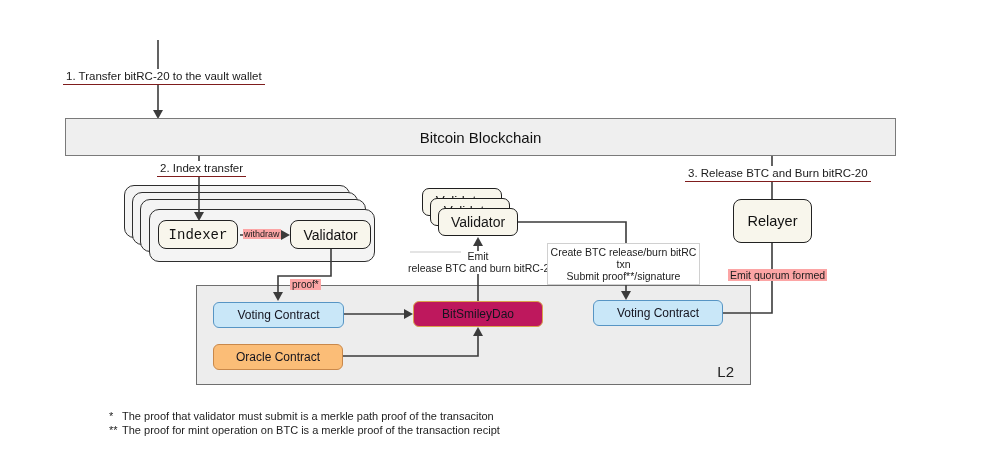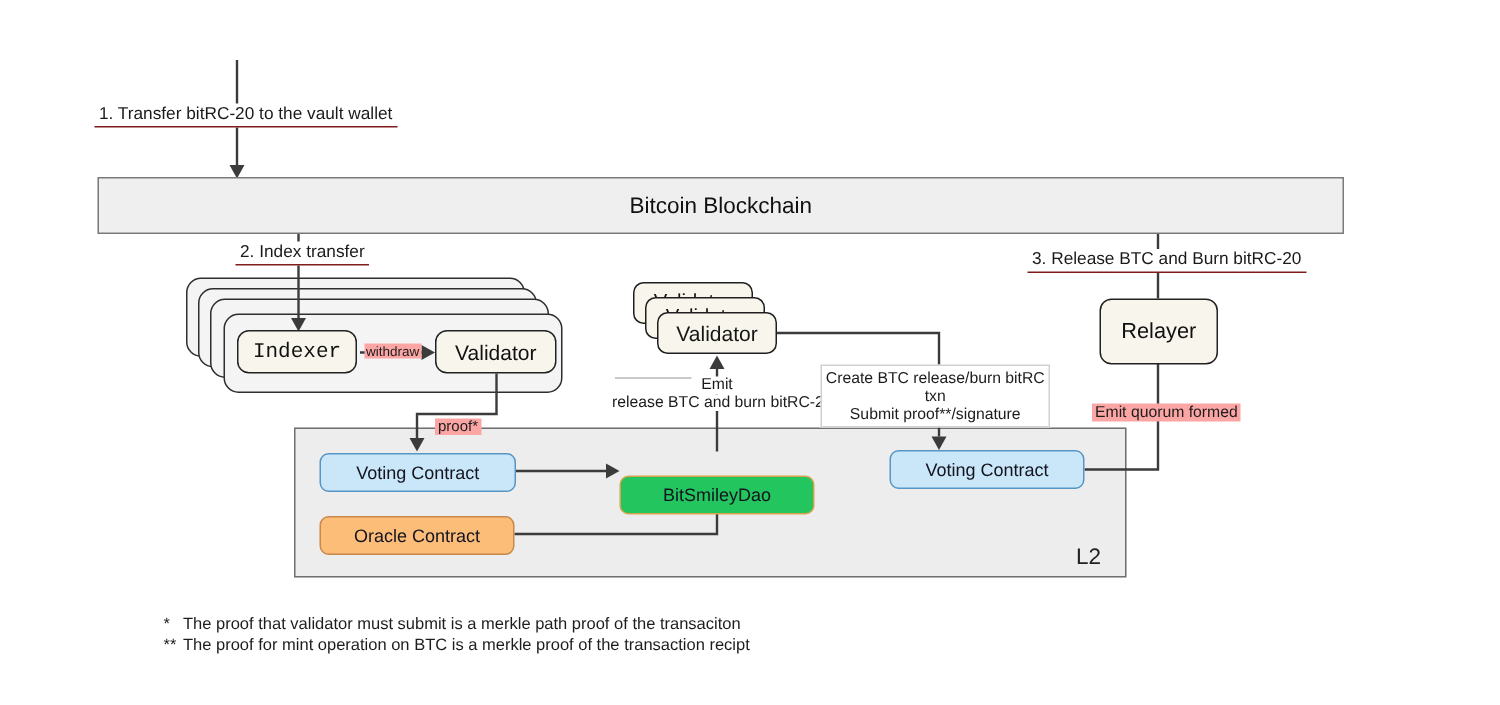--- a/index.html
+++ b/index.html
@@ -40,21 +40,21 @@
     left:196px;top:285px;width:555px;height:100px;
     background:#ededed;border:1.4px solid #6f6f6f;z-index:1;
   }
   .l2tag{position:absolute;right:16px;bottom:4px;font-size:15px;color:#222;padding-left:32px;}
   
   .contract{
     border-radius:6px;display:flex;align-items:center;justify-content:center;
     font-size:12px;color:#14141f;z-index:4;
   }
   .blue{background:#c9e7f8;border:1.4px solid #5795c4;}
-  .dao{background:#22c55e;border:1.4px solid #d9a24c;margin-top:16px;}
+  .dao{background:#be185d;border:1.4px solid #d9a24c;}
   .orange{background:#fbbd77;border:1.4px solid #c9884a;}
   
   .step{
     display:inline-block;background:#fff;font-size:11.5px;color:#1a1a1a;
     padding:1px 3px 2px 3px;border-bottom:1px solid #7f1d1d;z-index:5;white-space:nowrap;
   }
   
   .elabel{background:#fca5a5;font-size:10.5px;color:#1c1c1c;z-index:5;white-space:nowrap;}
   .withdraw{font-size:9px;padding:0 1px;}
   .emitlbl{background:transparent;text-align:center;line-height:11.5px;}

